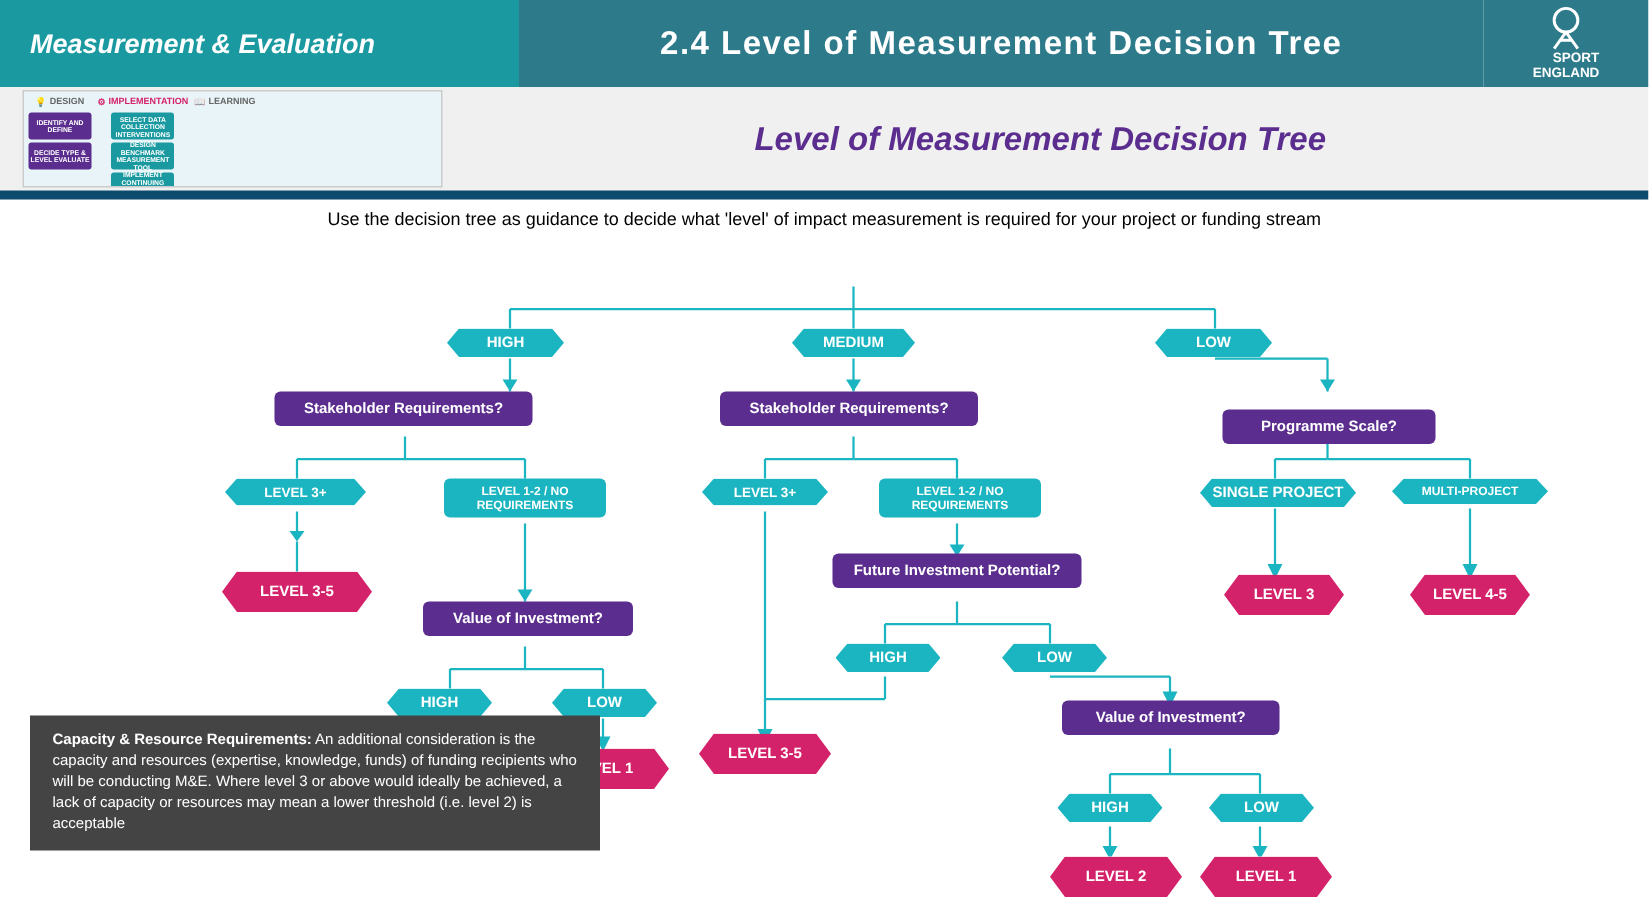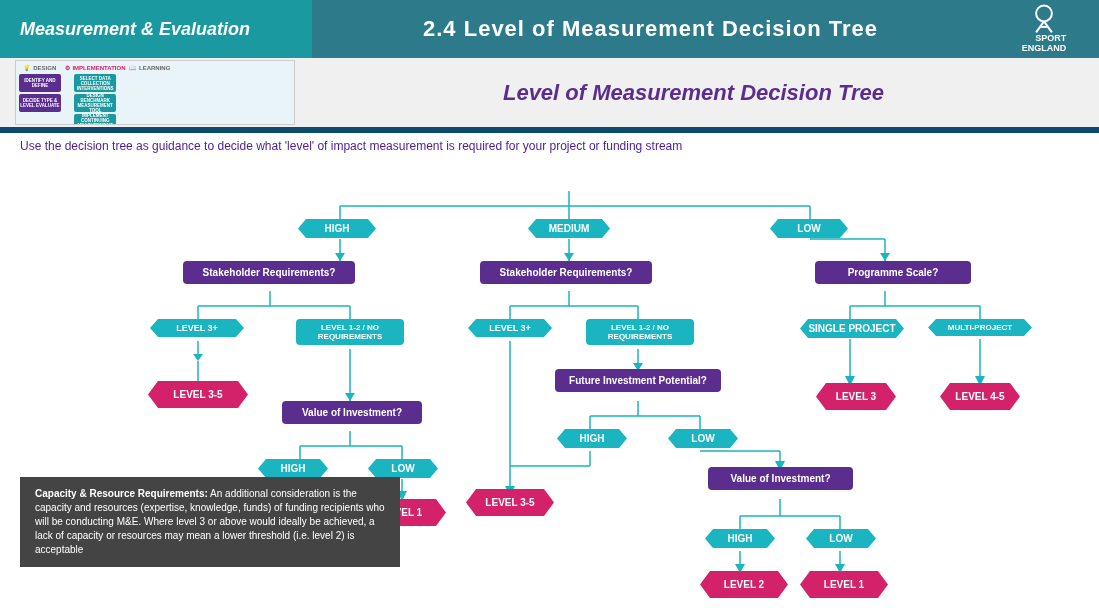--- a/index.html
+++ b/index.html
@@ -12,21 +12,21 @@
     }
 
     
     .header {
       display: flex;
       height: 58px;
       align-items: stretch;
     }
     .header-left {
       background: #1a9aa0;
-      width: 312px;
+      width: 346px;
       display: flex;
       align-items: center;
       padding: 12px 20px;
     }
     .header-left-title {
       color: #fff;
       font-size: 18px;
       font-weight: bold;
       font-style: italic;
     }
@@ -123,22 +123,23 @@
       color: #5b2d8e;
       font-style: italic;
     }
 
     
     .main-content {
       padding: 6px 20px 8px;
       position: relative;
     }
     .subtitle {
+      text-align: center;
       font-size: 12px;
-      color: #4c1d95;
+      color: #000000;
       margin-bottom: 8px;
     }
 
     
     .tree-container {
       position: relative;
       width: 100%;
       height: 410px;
     }
 
@@ -371,21 +372,21 @@
     <div class="node node-teal" style="left:278px; top:58px; width:78px; font-size:10px;">HIGH</div>
 
     <div class="node node-teal" style="left:508px; top:58px; width:82px; font-size:10px;">MEDIUM</div>
 
     <div class="node node-teal" style="left:750px; top:58px; width:78px; font-size:10px;">LOW</div>
 
     <div class="node node-purple" style="left:163px; top:100px; width:172px; font-size:10px;">Stakeholder Requirements?</div>
 
     <div class="node node-purple" style="left:460px; top:100px; width:172px; font-size:10px;">Stakeholder Requirements?</div>
 
-    <div class="node node-purple" style="left:795px; top:100px; width:156px; font-size:10px;">Programme Scale?</div>
+    <div class="node node-purple" style="left:795px; top:112px; width:142px; font-size:10px;">Programme Scale?</div>
 
     <div class="node node-teal" style="left:130px; top:158px; width:94px; font-size:9px;">LEVEL 3+</div>
 
     <div class="node node-teal" style="left:276px; top:158px; width:108px; font-size:8px; clip-path: none; padding: 4px 6px;">LEVEL 1-2 / NO REQUIREMENTS</div>
 
     <div class="node node-teal" style="left:448px; top:158px; width:84px; font-size:9px;">LEVEL 3+</div>
 
     <div class="node node-teal" style="left:566px; top:158px; width:108px; font-size:8px; clip-path: none; padding: 4px 6px;">LEVEL 1-2 / NO REQUIREMENTS</div>
 
     <div class="node node-teal" style="left:780px; top:158px; width:104px; font-size:10px;">SINGLE PROJECT</div>

